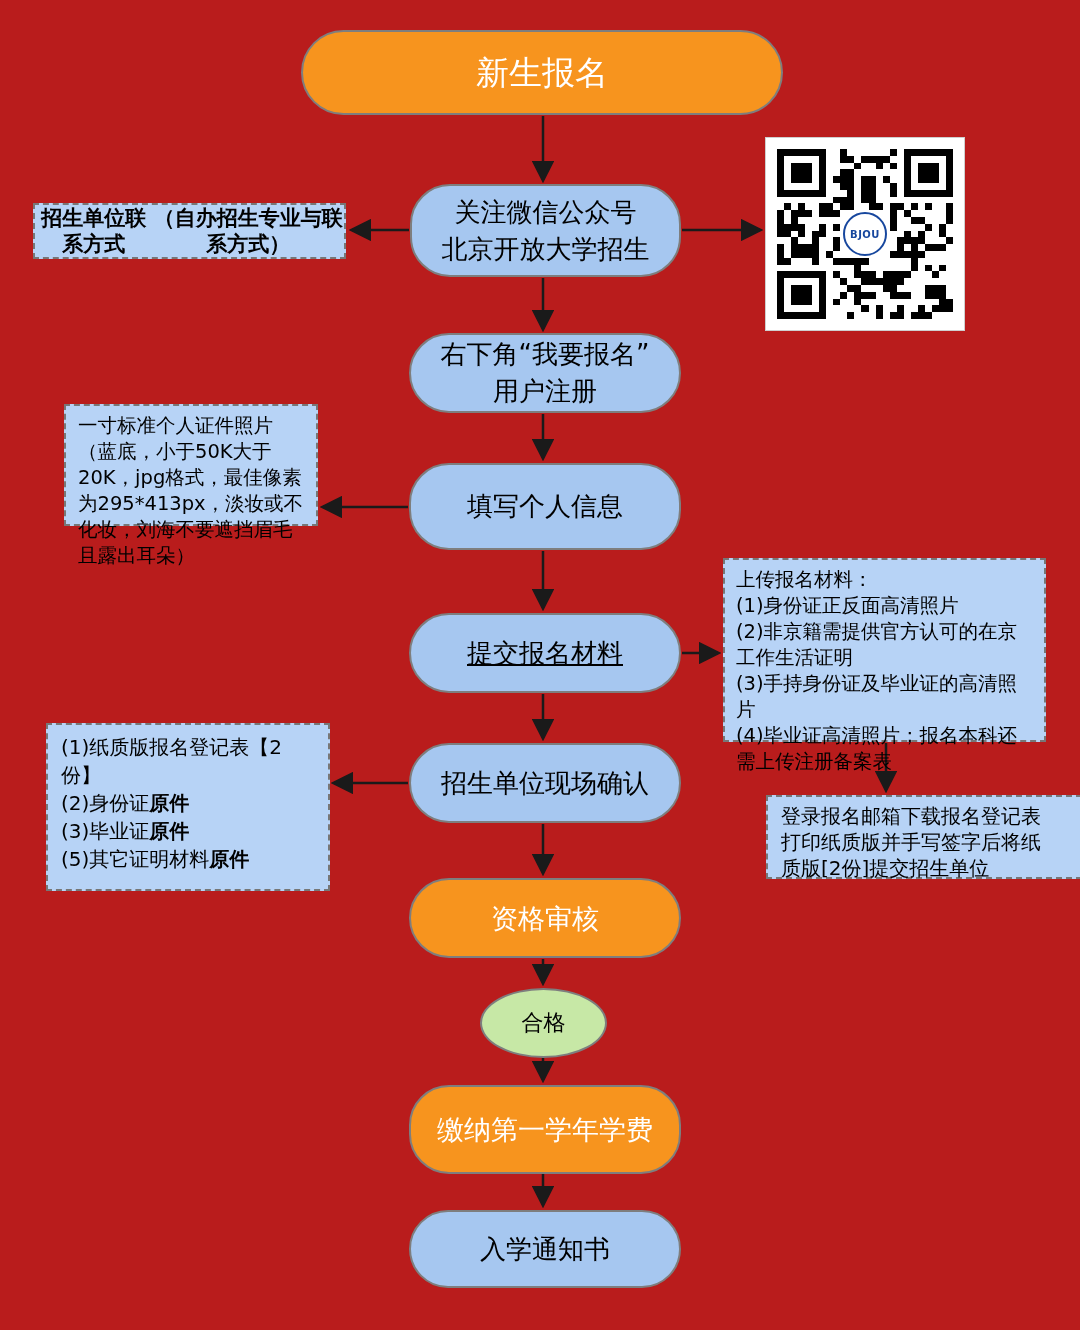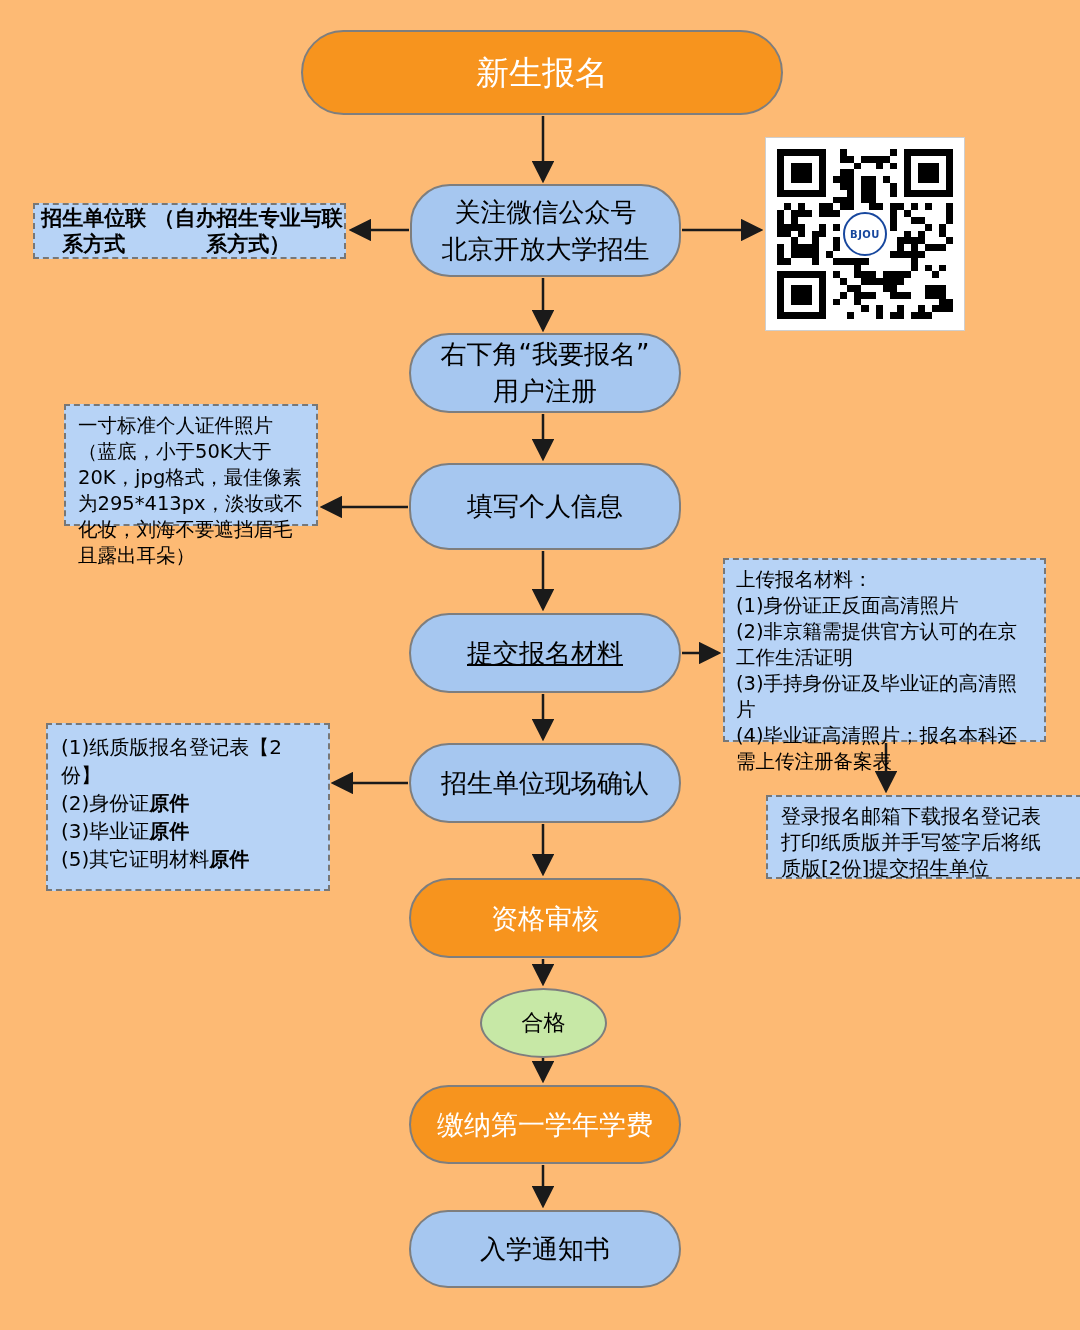--- a/index.html
+++ b/index.html
@@ -1,37 +1,37 @@
 <!DOCTYPE html>
 <html><head>
 <meta charset="utf-8">
 <style>
   * { margin: 0; padding: 0; box-sizing: border-box; }
   html, body { background: #ffffff; }
   body { font-family: "DejaVu Sans", "Liberation Sans", sans-serif; color: #000; }
-  .canvas { position: relative; width: 1080px; height: 1330px; background: #fdba74; overflow: hidden; }
+  .canvas { position: relative; width: 1080px; height: 1330px; background: #b91c1c; overflow: hidden; }
 
   .arrows { position: absolute; left: 0; top: 0; width: 1080px; height: 1330px; pointer-events: none; }
 
   .node {
     position: absolute; display: flex; flex-direction: column;
     align-items: center; justify-content: center; text-align: center;
     border: 2px solid #7e7e7e; border-radius: 40px;
     font-size: 26px; line-height: 37px;
   }
   .node.blue   { background: #a6c7f0; color: #000; }
   .node.orange { background: #f7941e; color: #ffffff; }
   .node.start  { left: 301px; top: 30px;  width: 482px; height: 85px; font-size: 33px; border-radius: 43px; }
   .node.wechat { left: 410px; top: 184px; width: 271px; height: 93px; }
   .node.register { left: 409px; top: 333px; width: 272px; height: 80px; }
   .node.info   { left: 409px; top: 463px; width: 272px; height: 87px; }
   .node.submit { left: 409px; top: 613px; width: 272px; height: 80px; text-decoration: underline; }
   .node.confirm{ left: 409px; top: 743px; width: 272px; height: 80px; }
   .node.audit  { left: 409px; top: 878px; width: 272px; height: 80px; font-size: 27px; }
-  .node.tuition{ left: 409px; top: 1085px; width: 272px; height: 79px; font-size: 27px; }
+  .node.tuition{ left: 409px; top: 1085px; width: 272px; height: 89px; font-size: 27px; }
   .node.notice { left: 409px; top: 1210px; width: 272px; height: 78px; }
 
   .ellipse {
     position: absolute; left: 480px; top: 988px; width: 127px; height: 70px;
     background: #c7e8a6; border: 2px solid #7e7e7e; border-radius: 50%;
     display: flex; align-items: center; justify-content: center;
     font-size: 22px;
   }
 
   .dashed-box {

